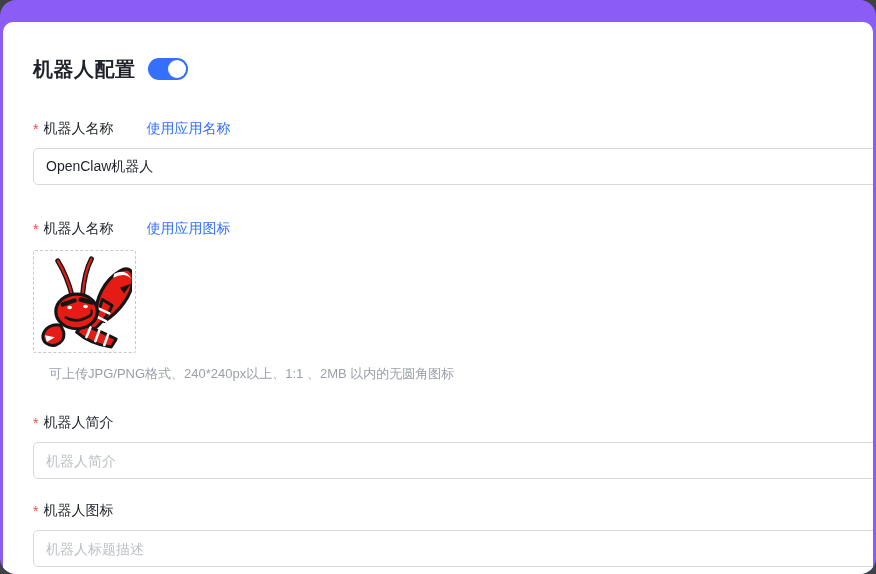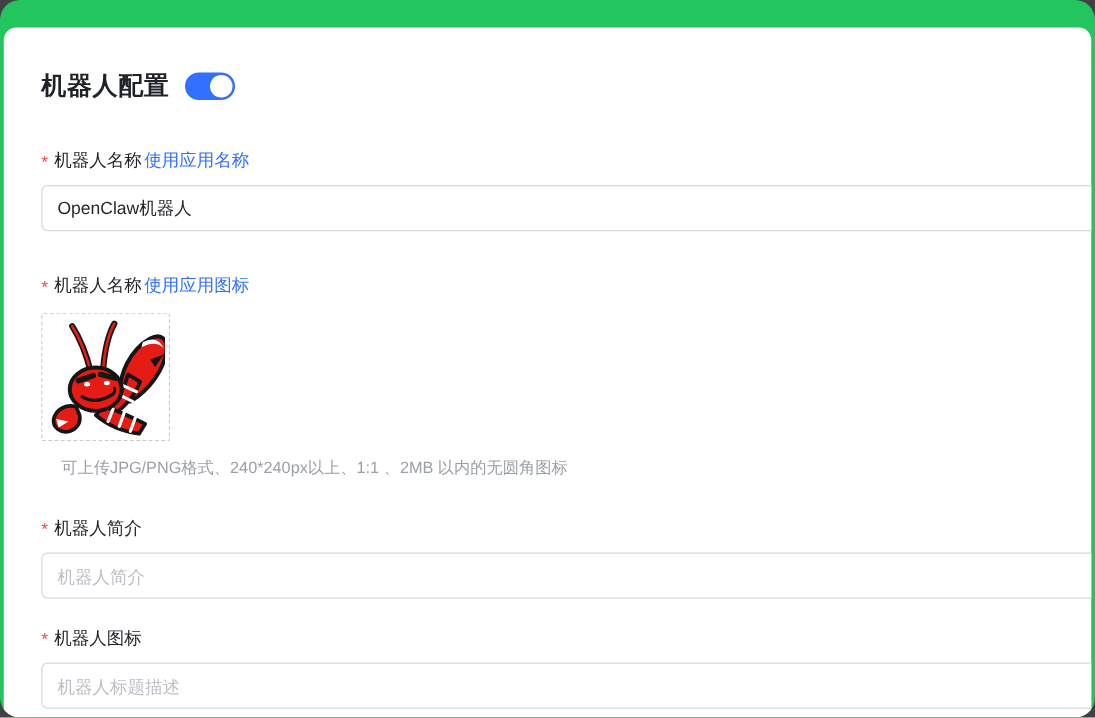--- a/index.html
+++ b/index.html
@@ -5,21 +5,21 @@
   * { box-sizing: border-box; margin: 0; padding: 0; }
   html, body { width: 876px; height: 574px; }
   body {
     background: #3f4144;
     font-family: "Liberation Sans", "DejaVu Sans", sans-serif;
     overflow: hidden;
   }
   .screen {
     position: relative;
     width: 876px; height: 574px;
-    background: #22c55e;
+    background: #8b5cf6;
     border-radius: 16px;
     overflow: hidden;
   }
   .panel {
     position: absolute;
     top: 22px; left: 3px; right: 3px; bottom: 0;
     background: #ffffff;
     border-radius: 10px 10px 0 0;
     overflow: hidden;
   }
@@ -35,21 +35,21 @@
     background: #3370ff; cursor: pointer; flex: none;
   }
   .toggle .knob {
     position: absolute; top: 2px; right: 2px;
     width: 18px; height: 18px; border-radius: 50%; background: #ffffff;
   }
 
   .field-label { display: flex; align-items: center; height: 20px; font-size: 14px; }
   .field-label .req { color: #f54a45; margin-right: 5px; font-size: 14px; }
   .field-label .lbl { color: #1f2329; }
-  .field-label .action-link { color: #3370ff; margin-left: 2px; cursor: pointer; text-decoration: none; text-align: right; }
+  .field-label .action-link { color: #3370ff; margin-left: 33px; cursor: pointer; text-decoration: none; text-align: right; }
 
   .mt-sec1 { margin-top: 36px; }
   .mt-sec2 { margin-top: 34px; }
   .mt-sec3 { margin-top: 30px; }
   .mt-sec4 { margin-top: 22px; }
 
   .text-input {
     display: block;
     margin-top: 9px;
     width: calc(100% + 8px);  

